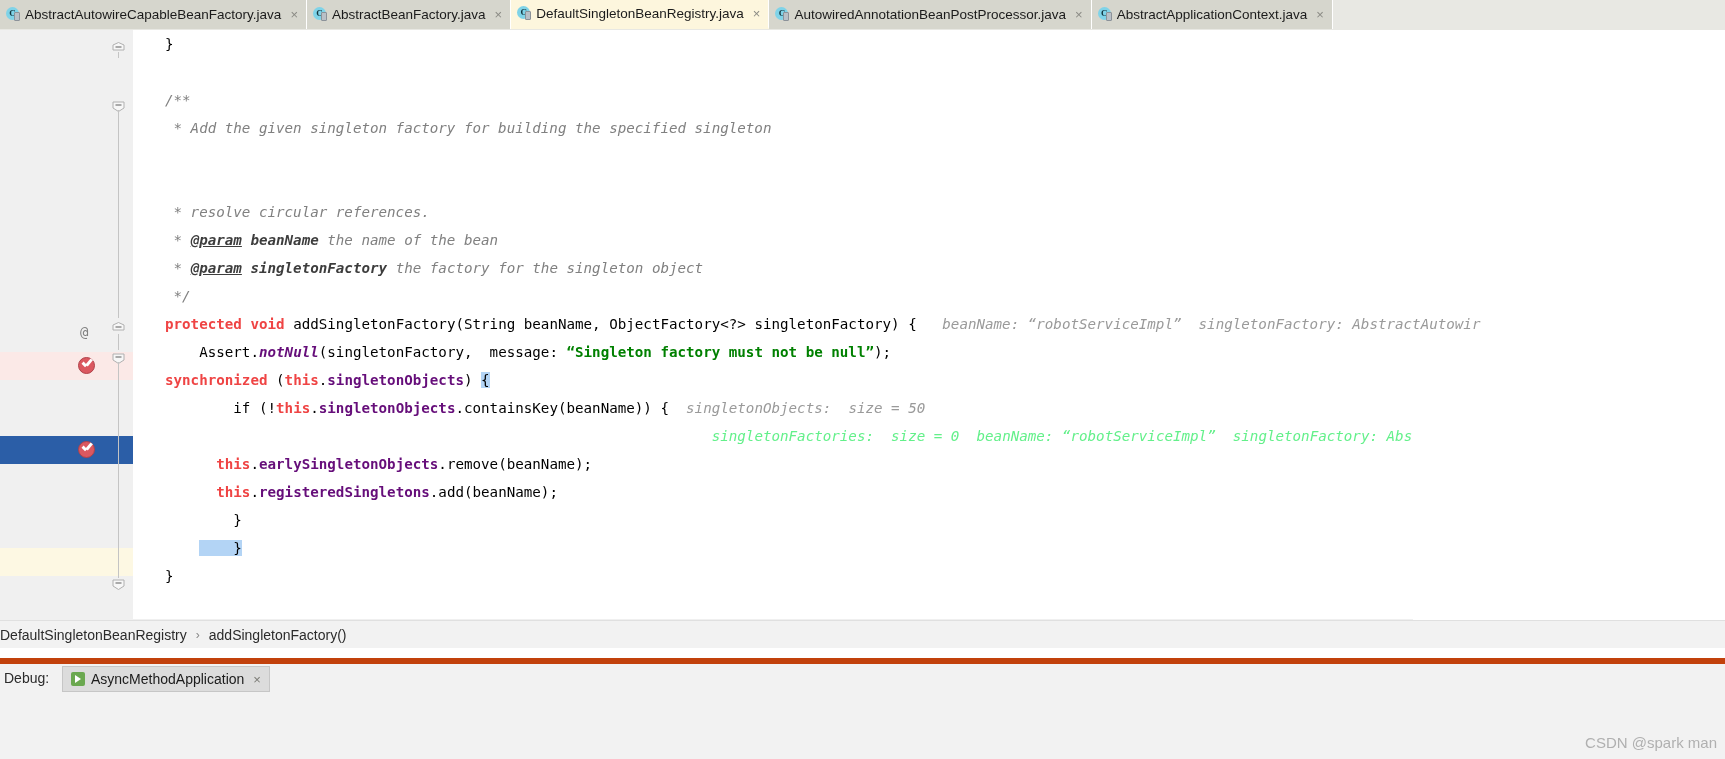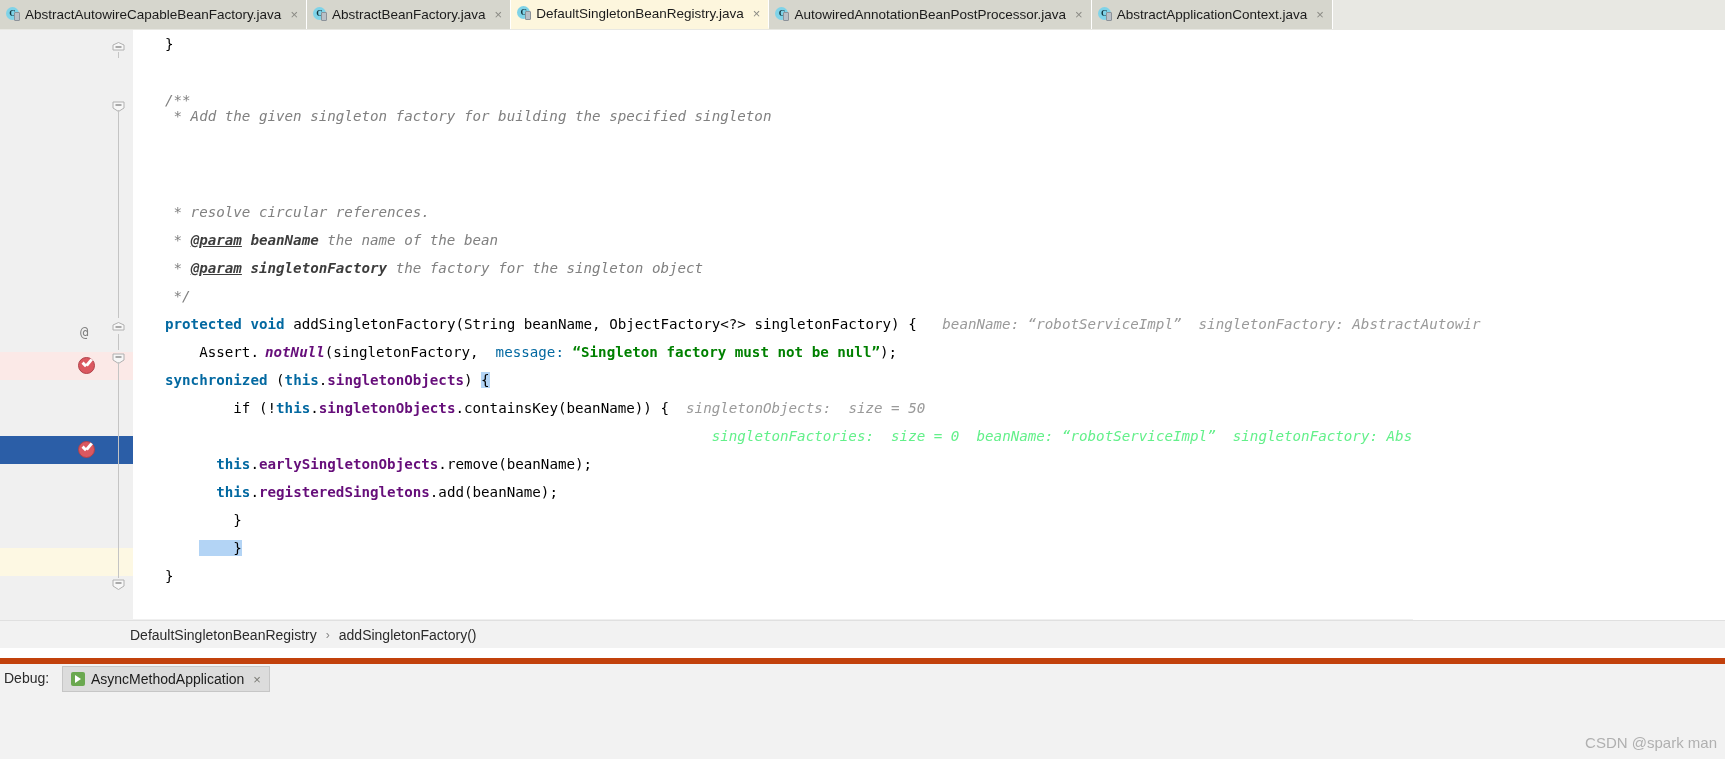--- a/index.html
+++ b/index.html
@@ -96,31 +96,31 @@
 
   
   .hl-pink{position:absolute;left:0;right:0;height:28px;background:#fbe9e7;}
   .hl-pink-g{position:absolute;left:0;width:133px;height:28px;background:#fbe9e7;}
   .hl-blue{position:absolute;left:0;right:0;height:28px;background:#2b5ea7;}
   .hl-blue-g{position:absolute;left:103px;width:30px;height:28px;background:#2b5ea7;}
   .hl-yellow{position:absolute;left:0;right:0;height:28px;background:#fdf8e3;}
   .hl-yellow-g{position:absolute;left:0;width:133px;height:28px;background:#fdf8e3;}
 
   
-  .kw{color:#0369a1;font-weight:bold;}
+  .kw{color:#ef4444;font-weight:bold;}
   .pl{color:#000000;}
   .str{color:#008000;font-weight:bold;text-align:right;}
   .fld{color:#660e7a;font-weight:bold;}
-  .stat{color:#660e7a;font-weight:bold;font-style:italic;margin-left:6px;}
+  .stat{color:#660e7a;font-weight:bold;font-style:italic;}
   .doc{color:#808080;font-style:italic;}
   .doctag{color:#3d3d3d;font-style:italic;font-weight:bold;text-decoration:underline;}
   .docparam{color:#3d3d3d;font-style:italic;font-weight:bold;}
   .htmltag{color:#808080;font-style:italic;background:#e2f7e2;}
   .hint{color:#9a9a9a;font-style:italic;}
-  .hintlbl{color:#0369a1;}
+  .hintlbl{color:#000000;}
   .hint-on-blue{color:#63f08a;font-style:italic;}
   .brace-hl{background:#b3d4f5;}
 
   
   .fold{
     position:absolute;left:8px;width:15px;height:15px;
   }
   .fold svg{display:block;}
   .foldline{
     position:absolute;left:15px;width:1px;background:#c4c4c4;
@@ -154,21 +154,21 @@
   }
   .hscroll .thumb{
     position:absolute;left:0;top:2px;width:1278px;height:8px;background:#c9c9c9;border-radius:4px;
   }
 
   
   .breadcrumb{
     position:absolute;left:0;top:620px;width:1725px;height:28px;
     background:#f2f2f2;
     display:flex;align-items:center;
-    padding-left:130px;box-sizing:border-box;
+    box-sizing:border-box;
     font-size:14px;color:#2b2b2b;
     font-family:"Liberation Sans", sans-serif;
     border-top:1px solid #e0e0e0;
   }
   .crumb{color:#2b2b2b;}
   .crumb-sep{color:#8a8a8a;margin:0 9px;font-size:12px;}
 
   
   .debugbar{
     position:absolute;left:0;top:658px;width:1725px;height:101px;
@@ -333,21 +333,21 @@
     <div class="vguide" style="left:168px;top:336px;height:182px;"></div>
     <div class="vguide" style="left:208px;top:420px;height:98px;"></div>
     <div class="vguide" style="left:248px;top:448px;height:70px;"></div>
     <div class="vguide" style="left:1218px;top:36px;height:594px;"></div>
 
     <div class="codearea">
 
       <div class="row" style="top:0px;"><span class="codetext">}</span></div>
 
       <div class="row" style="top:56px;"><span class="codetext doc">/**</span></div>
-      <div class="row" style="top:72px;padding-left:44px;"><span class="codetext doc"> * Add the given singleton factory for building the specified singleton</span></div>
+      <div class="row" style="top:84px;padding-left:44px;"><span class="codetext doc"> * Add the given singleton factory for building the specified singleton</span></div>
 
 
       <div class="row" style="top:168px;"><span class="codetext doc"> * resolve circular references.</span></div>
 
       <div class="row" style="top:196px;">
         <span class="codetext"><span class="doc"> * </span><span class="doctag">@param</span><span class="docparam"> beanName</span><span class="doc"> the name of the bean</span></span>
       </div>
 
       <div class="row" style="top:224px;">
         <span class="codetext"><span class="doc"> * </span><span class="doctag">@param</span><span class="docparam"> singletonFactory</span><span class="doc"> the factory for the singleton object</span></span>

